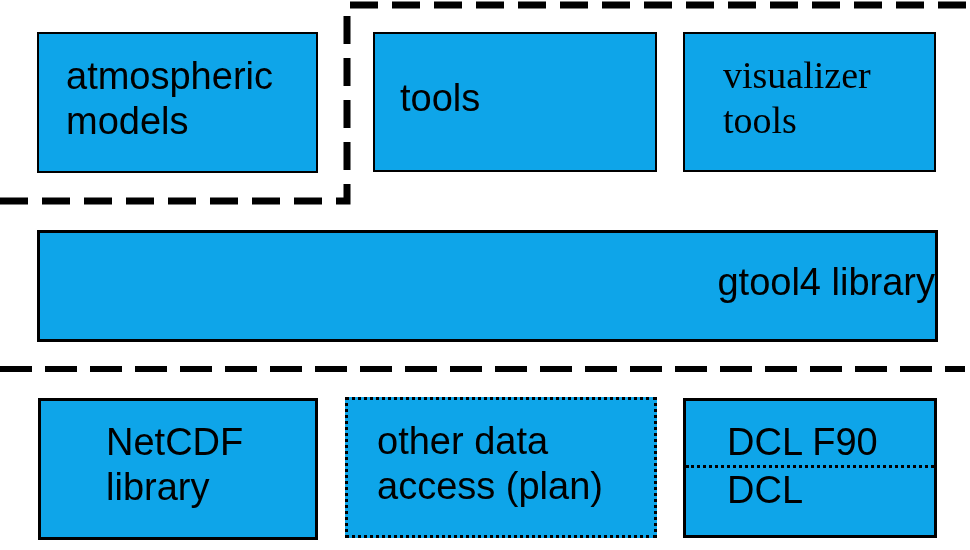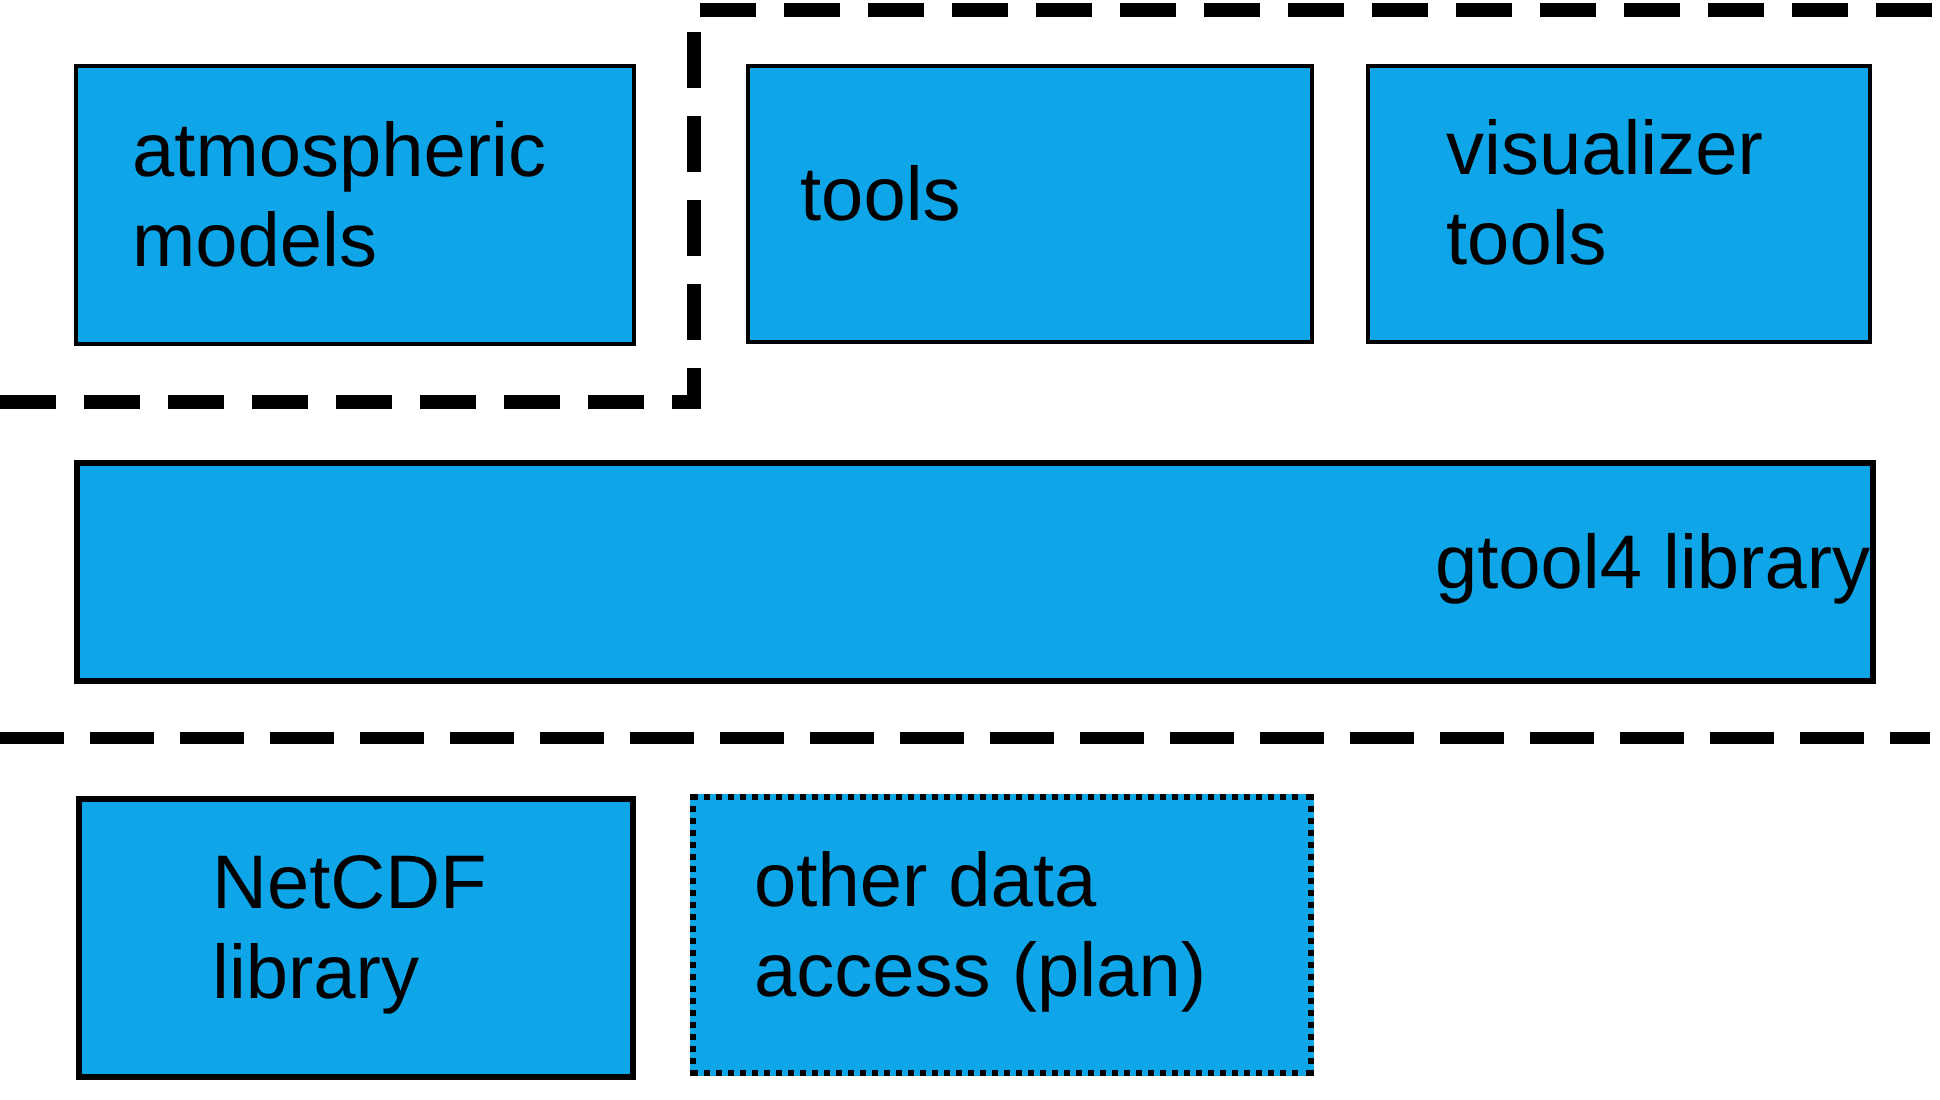--- a/index.html
+++ b/index.html
@@ -27,21 +27,21 @@
     background: #0ea5e9;
     display: flex;
     flex-direction: column;
     justify-content: center;
     padding-bottom: 8px;
   }
   .box .txt { display: block; white-space: nowrap; }
 
   #box-atmospheric { left: 37px;  top: 32px;  width: 281px; height: 141px; padding-left: 27px; }
   #box-data-analysis { left: 373px; top: 32px;  width: 284px; height: 140px; padding-left: 25px; }
-  #box-visualizer { left: 683px; top: 32px;  width: 253px; height: 140px; padding-left: 38px; }
+  #box-visualizer { left: 683px; top: 32px;  width: 253px; height: 140px; padding-left: 38px; font-family: Liberation Serif, serif; }
 
   #box-gtool4 {
     left: 37px; top: 230px; width: 901px; height: 112px;
     border-width: 3px;
     align-items: flex-end;
   }
 
   #box-netcdf { left: 38px;  top: 398px; width: 280px; height: 142px; border-width: 3px; padding-left: 65px; }
   #box-other  { left: 345px; top: 397px; width: 312px; height: 141px; border: 3px dotted #000000; padding-left: 29px; }
 
@@ -100,14 +100,22 @@
   <div class="box" id="box-netcdf">
     <span class="txt">NetCDF</span>
     <span class="txt">library</span>
   </div>
 
   <div class="box" id="box-other">
     <span class="txt">other data</span>
     <span class="txt">access (plan)</span>
   </div>
 
+  <div class="box" id="box-dcl">
+    <div class="dcl-top">
+      <span class="txt">DCL F90</span>
+    </div>
+    <div class="dcl-bottom">
+      <span class="txt">DCL</span>
+    </div>
+  </div>
 
 </div>
 
 </body></html>

